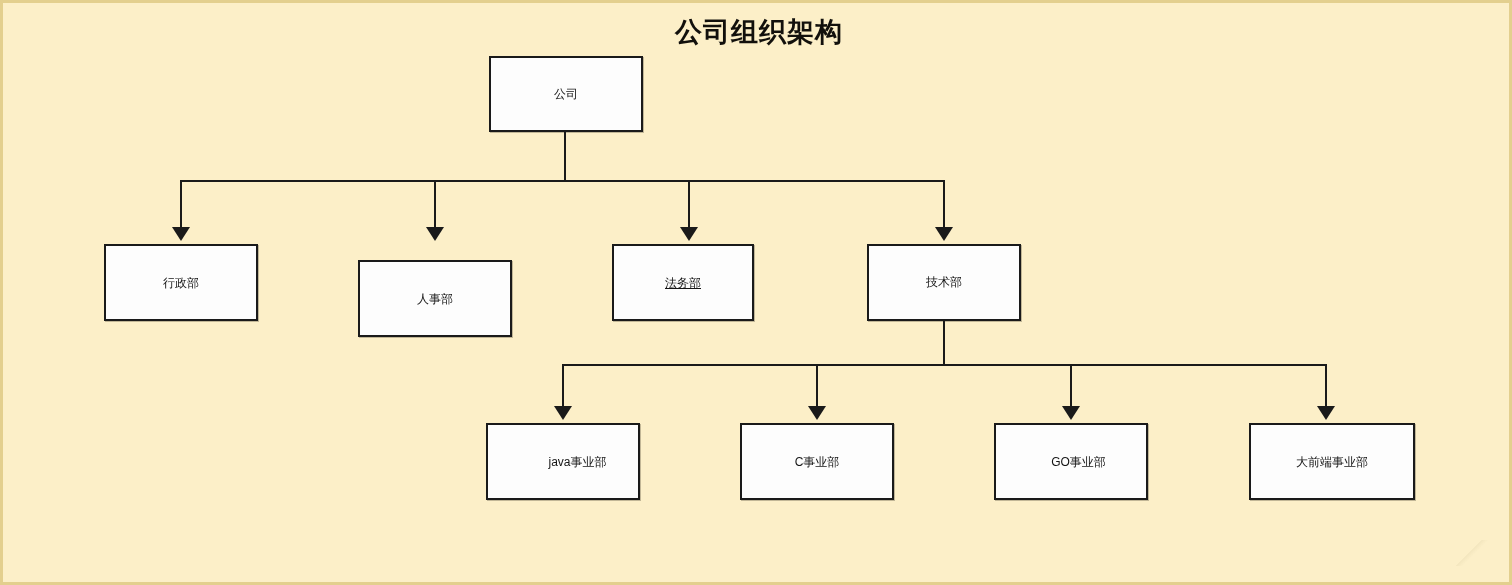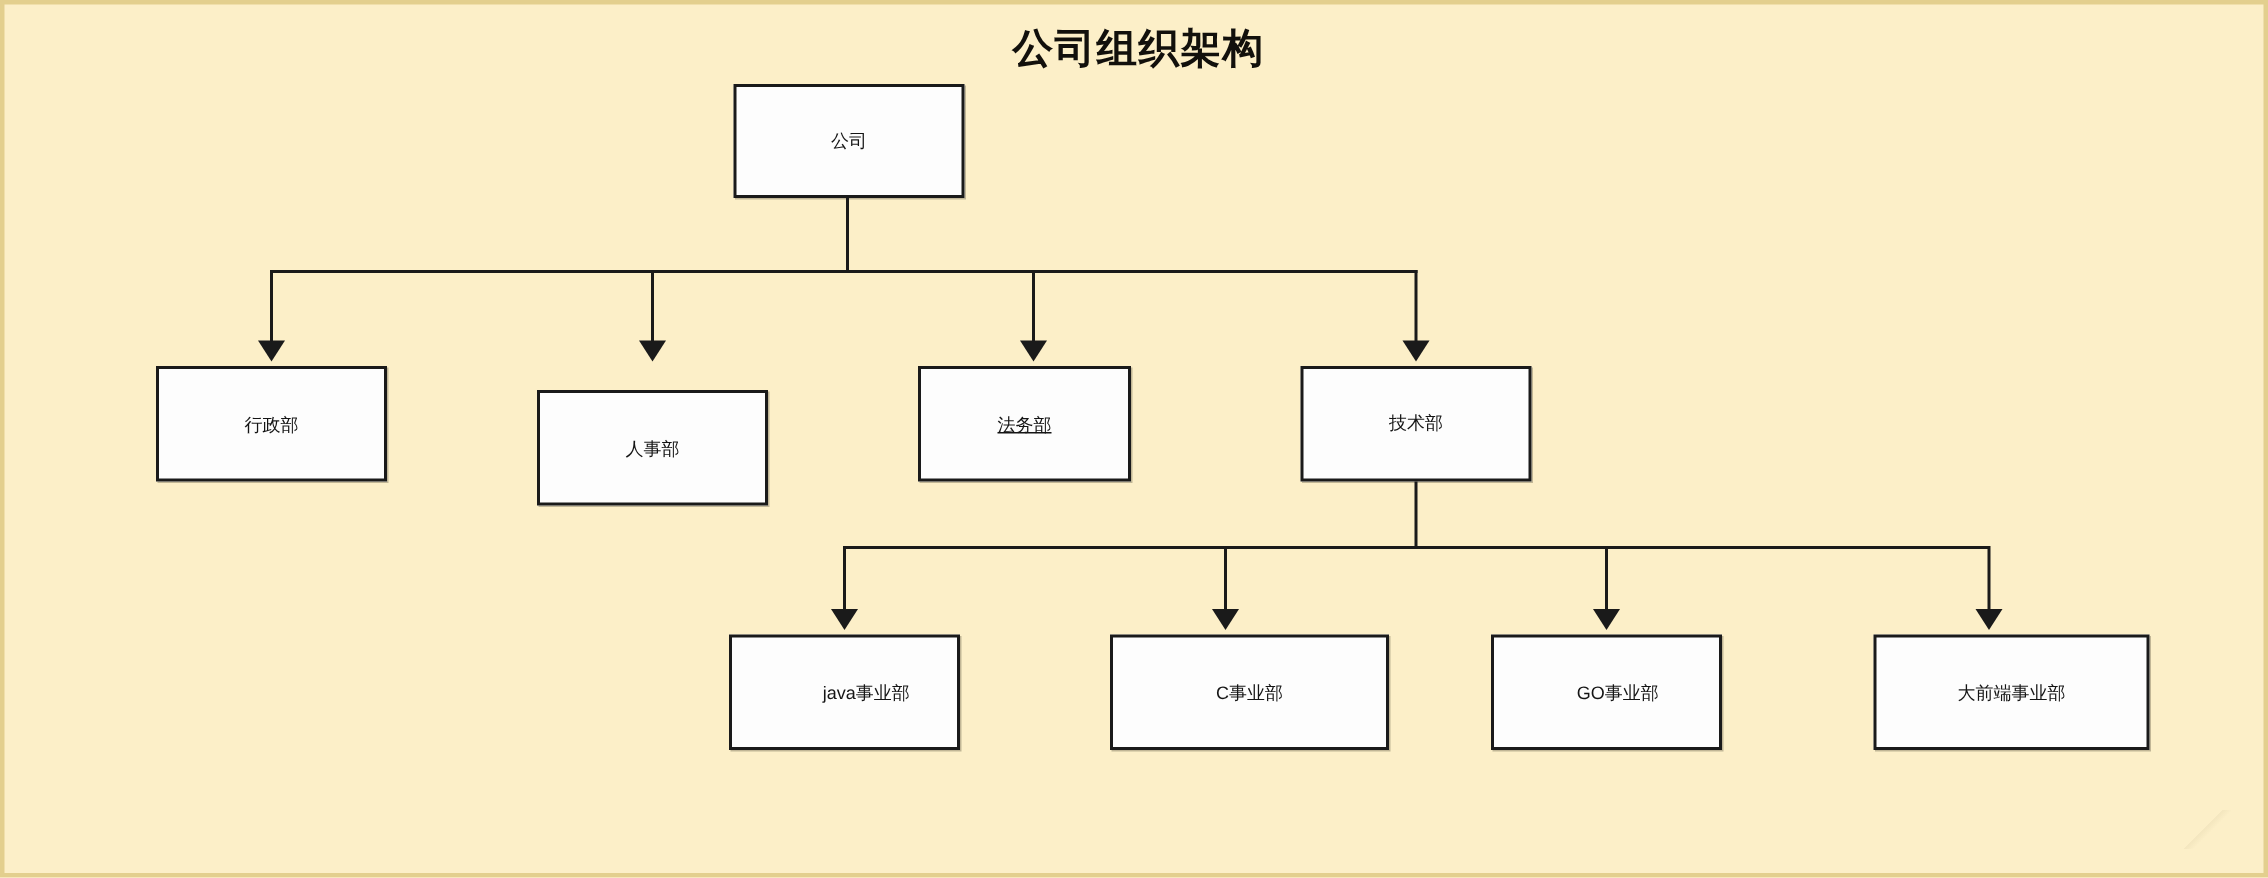--- a/index.html
+++ b/index.html
@@ -142,27 +142,27 @@
   <div class="vline" style="left:1067px; top:361px; width:2px; height:44px;"></div>
   <div class="arrow" style="left:1059px; top:403px;"></div>
 
   <div class="vline" style="left:1322px; top:361px; width:2px; height:44px;"></div>
   <div class="arrow" style="left:1314px; top:403px;"></div>
 
   <div class="node" style="left:483px; top:420px; width:154px; height:77px;padding-left:29px;">
     <span>java事业部</span>
   </div>
 
-  <div class="node" style="left:737px; top:420px; width:186px; height:77px;">
+  <div class="node" style="left:737px; top:420px; width:154px; height:77px;">
     <span>C事业部</span>
   </div>
 
   <div class="node" style="left:991px; top:420px; width:154px; height:77px;padding-left:15px;">
     <span>GO事业部</span>
   </div>
 
-  <div class="node" style="left:1246px; top:420px; width:184px; height:77px;">
+  <div class="node" style="left:1246px; top:420px; width:166px; height:77px;">
     <span>大前端事业部</span>
   </div>
 
   <div class="watermark"></div>
 
 </div>
 
 </body></html>

